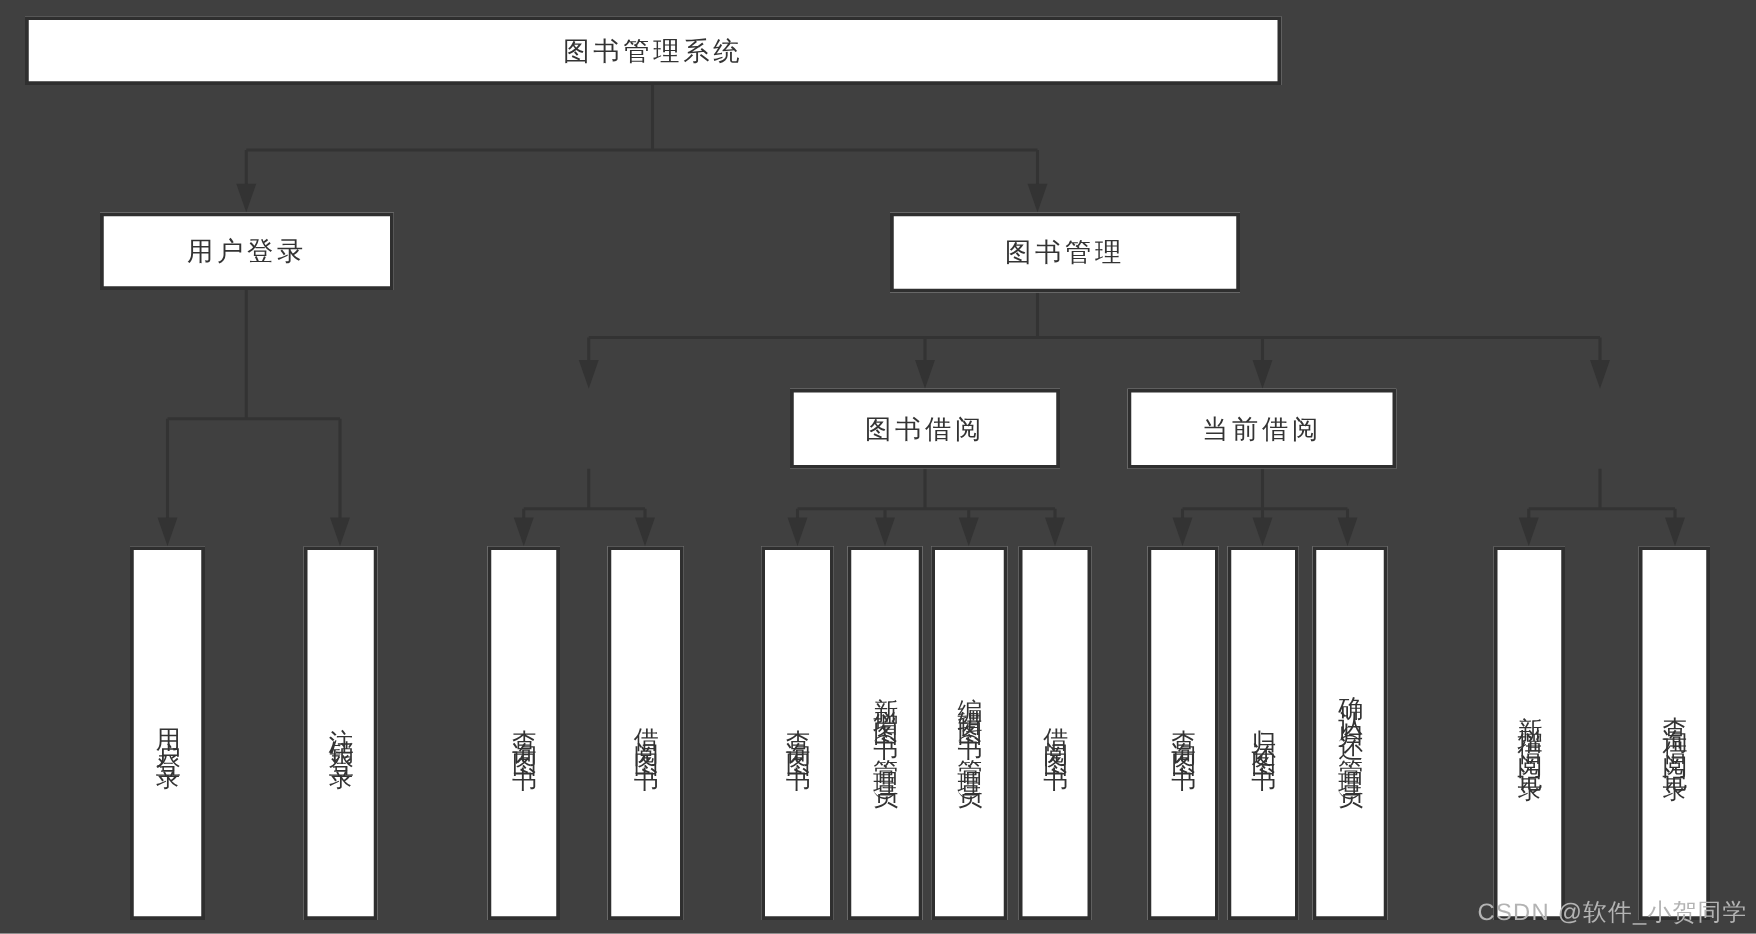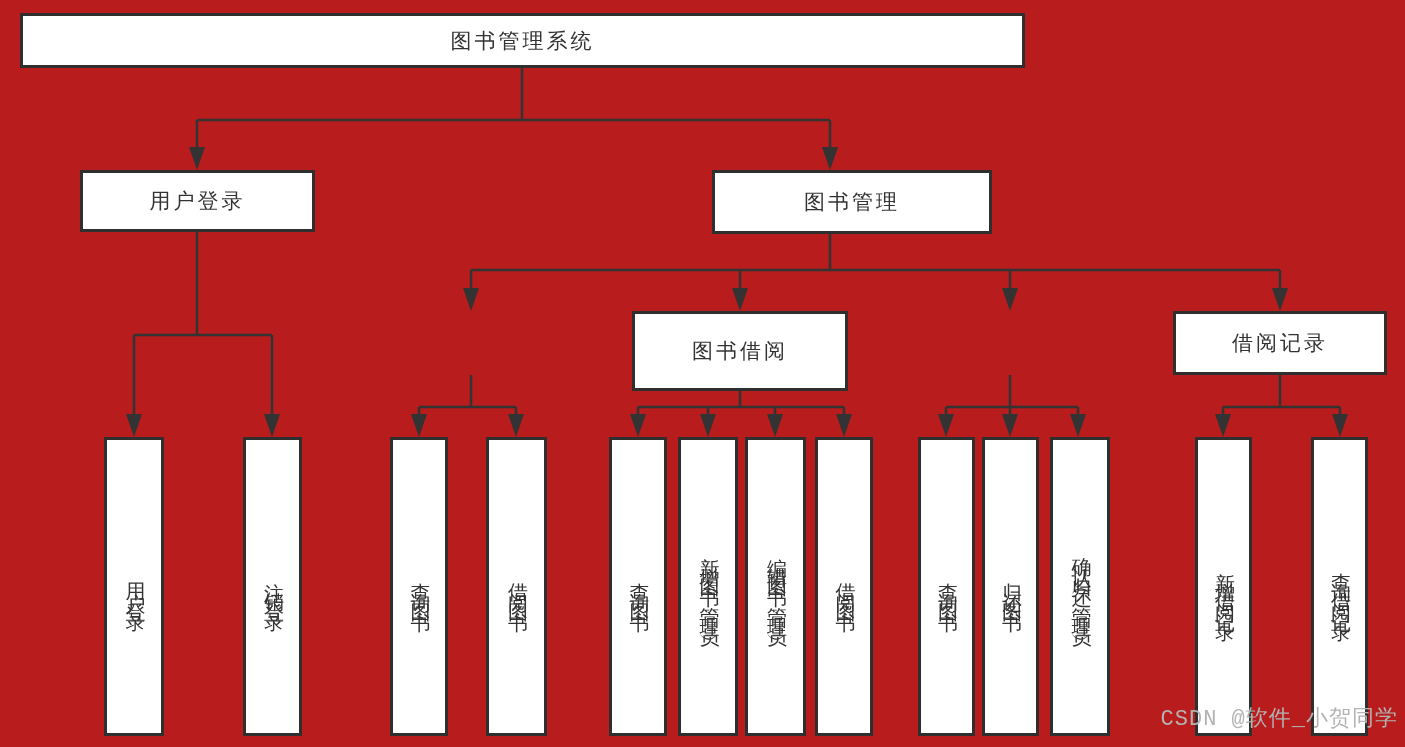--- a/index.html
+++ b/index.html
@@ -1,20 +1,20 @@
 <!DOCTYPE html>
 <html><head>
 <meta charset="utf-8">
 <style>
   html,body{margin:0;padding:0;background:#ffffff;}
   #canvas{
     position:relative;
     width:1405px;height:747px;
-    background:#b91c1c;
-    font-family:Liberation Mono, monospace;
+    background:#404040;
+    font-family:Liberation Sans, sans-serif;
     overflow:hidden;
   }
   #wires{position:absolute;left:0;top:0;width:1405px;height:747px;}
   .node{
     position:absolute;
     box-sizing:border-box;
     border:3px solid #2f2f2f;
     background:#ffffff;
     display:flex;
     align-items:center;
@@ -30,22 +30,22 @@
     writing-mode:vertical-rl;
     text-orientation:upright;
     font-size:20px;
     letter-spacing:10px;
     line-height:1;
     white-space:nowrap;
   }
   #watermark{
     position:absolute;
     right:7px;
-    bottom:14px;
-    font-size:22px;
+    bottom:4px;
+    font-size:19px;
     color:#b3b3b3;
     letter-spacing:1px;
     white-space:nowrap;
     z-index:5;
   }
 </style>
 </head>
 <body>
 
 <div id="canvas">
@@ -87,25 +87,25 @@
     <span>图书管理系统</span>
   </div>
 
   <div class="node h" style="left:80px;top:170px;width:235px;height:62px">
     <span>用户登录</span>
   </div>
   <div class="node h" style="left:712px;top:170px;width:280px;height:64px">
     <span>图书管理</span>
   </div>
 
-  <div class="node h" style="left:632px;top:311px;width:216px;height:80px">
+  <div class="node h" style="left:632px;top:311px;width:216px;height:64px">
     <span>图书借阅</span>
   </div>
-  <div class="node h" style="left:1173px;top:311px;width:214px;height:64px">
-    <span>借阅记录</span>
+  <div class="node h" style="left:902px;top:311px;width:215px;height:64px">
+    <span>当前借阅</span>
   </div>
 
   <div class="node v" style="left:104px;top:437px;width:60px;height:299px">
     <span>用户登录</span>
   </div>
   <div class="node v" style="left:243px;top:437px;width:59px;height:299px">
     <span>注销登录</span>
   </div>
 
   <div class="node v" style="left:390px;top:437px;width:58px;height:299px">

